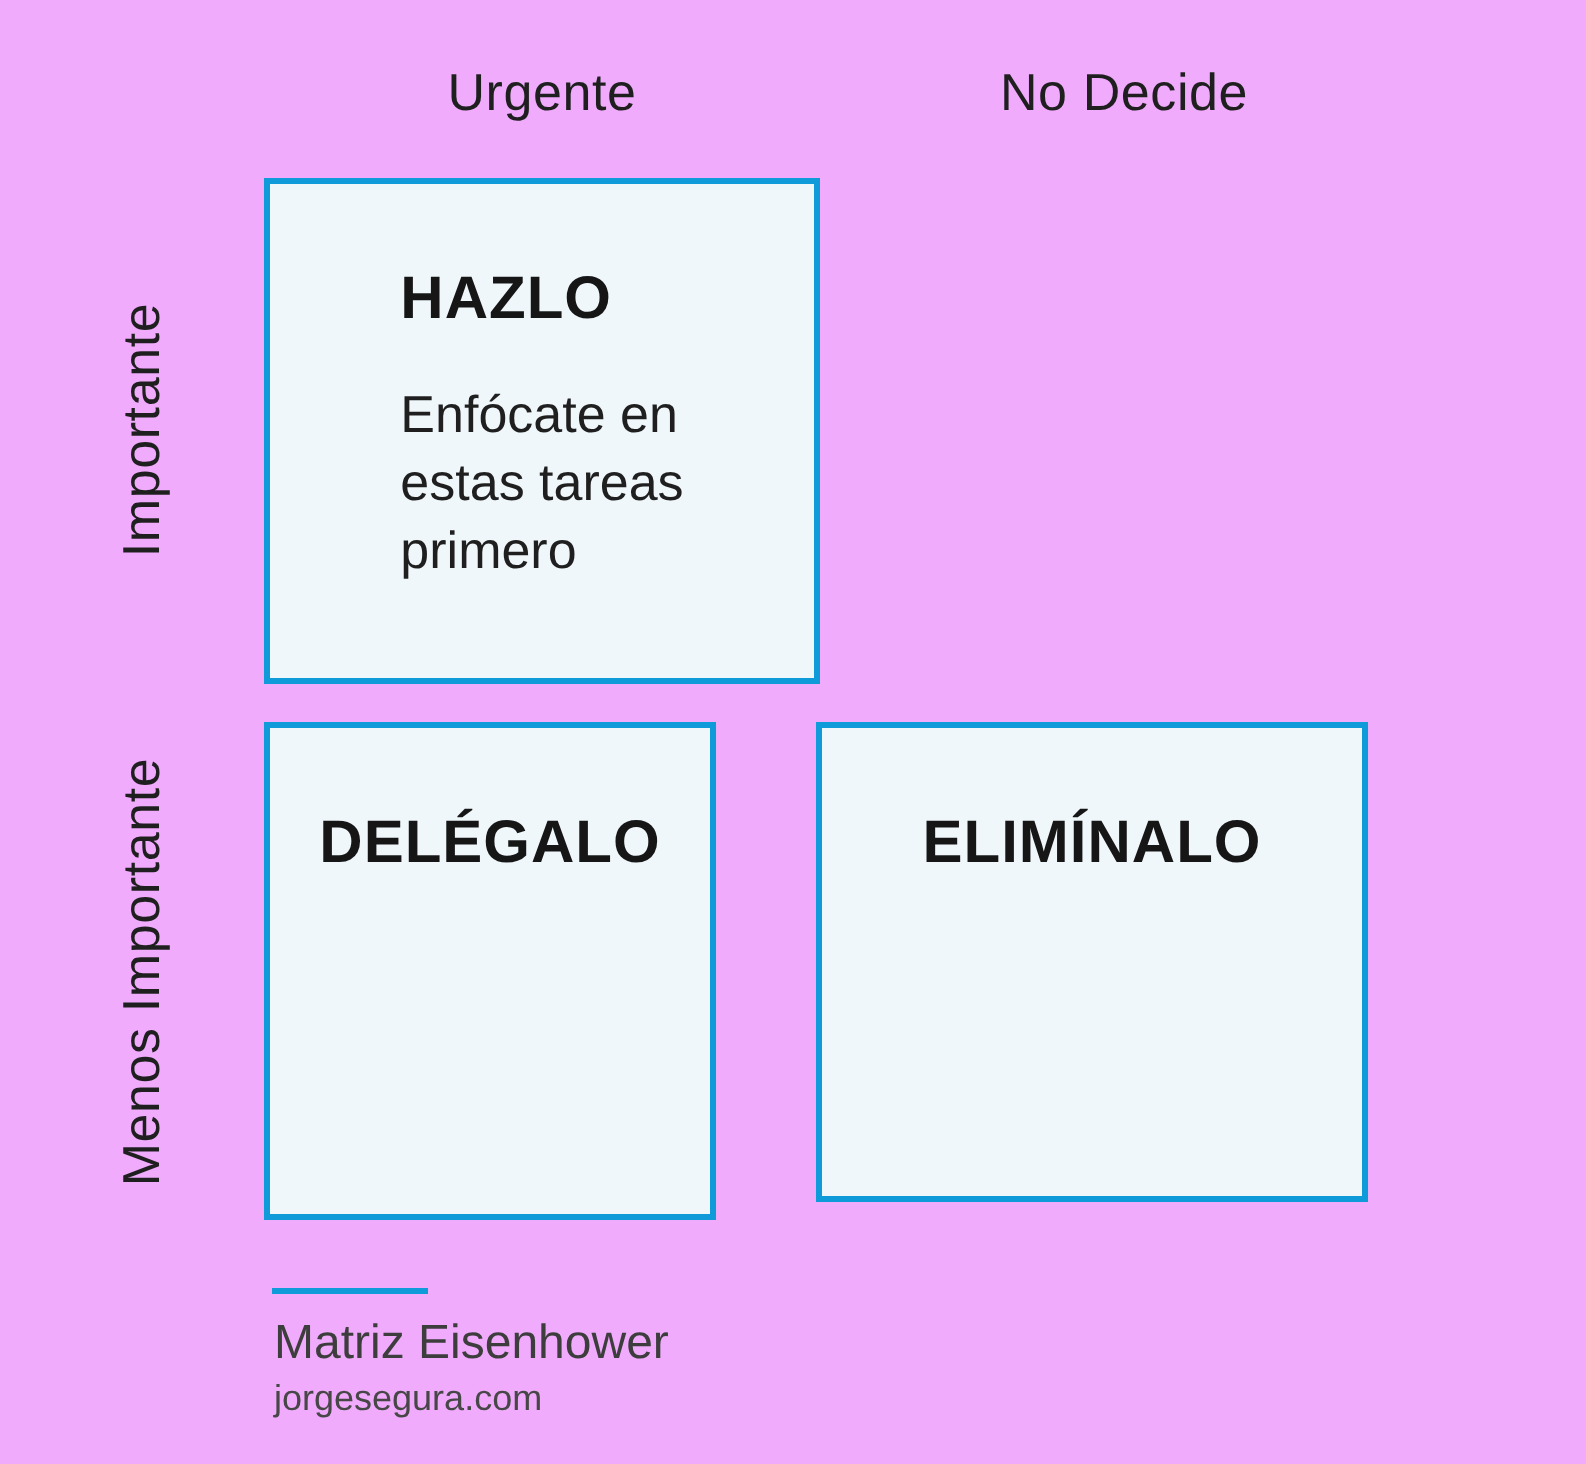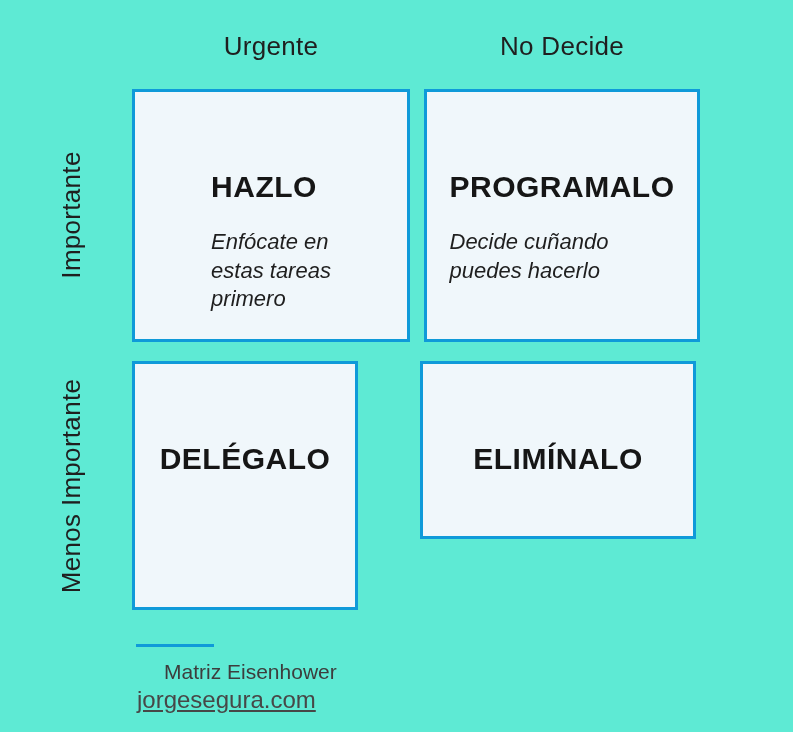--- a/index.html
+++ b/index.html
@@ -10,21 +10,21 @@
     --footer_text: #3D3D3D;
     --footer_subtext: #474747;
   }
   * { margin: 0; padding: 0; box-sizing: border-box; }
   html, body { background: #ffffff; }
   body {
     font-family: "Liberation Sans", "DejaVu Sans", sans-serif;
     width: 793px; height: 732px;
     position: relative; overflow: hidden;
   }
-  .canvas { position: absolute; inset: 0; background: #5eead4; }
+  .canvas { position: absolute; inset: 0; background: #f0abfc; }
 
   .col-header {
     position: absolute;
     top: 31px;
     text-align: center;
     font-size: 26px;
     font-weight: 400;
     color: var(--body_text);
     letter-spacing: 0.3px;
   }
@@ -44,66 +44,63 @@
   .row-header.top    { top: 215px; }
   .row-header.bottom { top: 486px; }
 
   .quadrant {
     position: absolute;
     background: var(--quadrant_fill);
     border: 3px solid var(--accent);
     display: flex;
     flex-direction: column;
     align-items: center;
-    padding-top: 78px;
+    padding-top: 41px;
   }
   .q-tl { left: 132px; top: 89px;  width: 278px; height: 253px; }
   .q-tr { left: 424px; top: 89px;  width: 276px; height: 253px; }
   .q-bl { left: 132px; top: 361px; width: 226px; height: 249px; }
-  .q-br { left: 420px; top: 361px; width: 276px; height: 178px; }
+  .q-br { left: 408px; top: 361px; width: 276px; height: 240px; }
 
   .q-content { text-align: left; }
   .q-title {
     font-size: 30px;
     font-weight: 700;
     letter-spacing: 0.5px;
     color: var(--title_text);
     margin-bottom: 24px;
   }
   .q-desc {
-    font-size: 22px;
-    font-style: italic;
+    font-size: 26px;
     line-height: 1.3;
     color: var(--body_text);
     white-space: pre-line;
   }
 
   .footer-line {
     position: absolute;
     left: 136px; top: 644px;
     width: 78px; height: 3px;
     background: var(--accent);
   }
   .footer {
     position: absolute;
     left: 137px; top: 658px;
   }
   .footer-title {
-    font-size: 21px;
+    font-size: 24px;
     font-weight: 400;
     color: var(--footer_text);
     line-height: 28px;
-    margin-left: 27px;
   }
   .footer-site {
-    font-size: 24px;
+    font-size: 18px;
     font-weight: 400;
     color: var(--footer_subtext);
     line-height: 27px;
-    text-decoration: underline;
   }
 </style>
 </head>
 <body>
 
 <div class="canvas">
 
   <div class="col-header left">Urgente</div>
 
   <div class="col-header right">No Decide</div>
@@ -114,27 +111,20 @@
 
   <div class="quadrant q-tl">
     <div class="q-content">
       <div class="q-title">HAZLO</div>
       <div class="q-desc">Enfócate en
 estas tareas
 primero</div>
     </div>
   </div>
 
-  <div class="quadrant q-tr">
-    <div class="q-content">
-      <div class="q-title">PROGRAMALO</div>
-      <div class="q-desc">Decide cuñando
-puedes hacerlo</div>
-    </div>
-  </div>
 
   <div class="quadrant q-bl">
     <div class="q-content">
       <div class="q-title">DELÉGALO</div>
     </div>
   </div>
 
   <div class="quadrant q-br">
     <div class="q-content">
       <div class="q-title">ELIMÍNALO</div>

